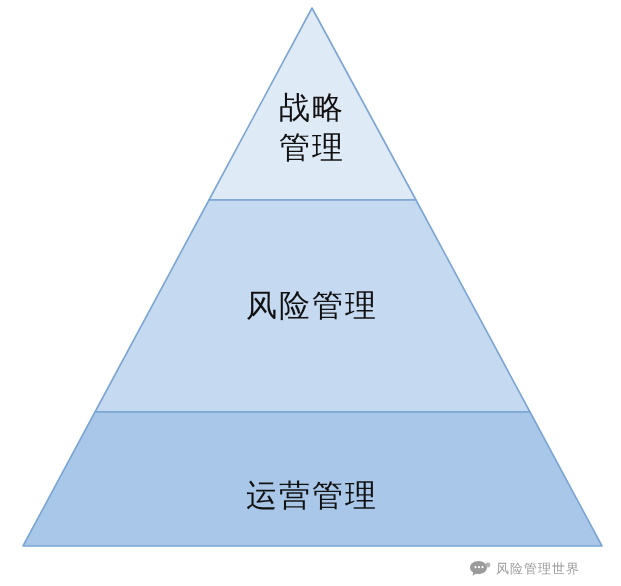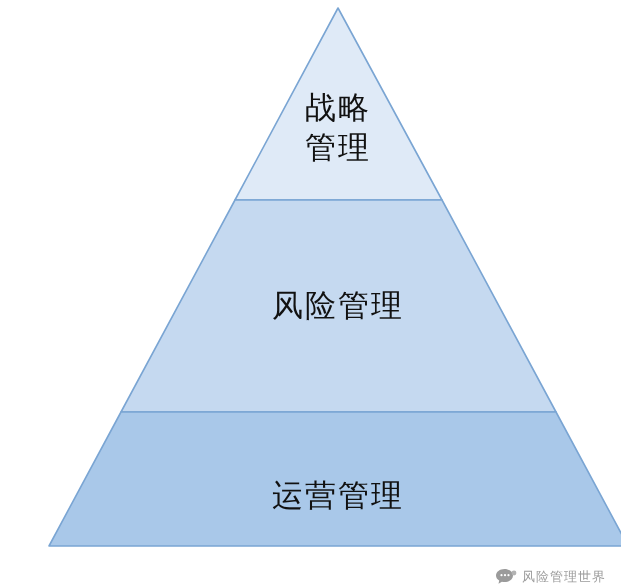--- a/index.html
+++ b/index.html
@@ -9,41 +9,40 @@
     width: 621px;
     height: 586px;
     overflow: hidden;
     font-family: "DejaVu Serif", "Liberation Serif", serif;
   }
   .stage {
     position: relative;
     width: 590px;
     height: 586px;
     background: #ffffff;
-    margin-left: 26px;
   }
   .pyramid-svg {
     position: absolute;
     left: 0;
     top: 0;
   }
   .pyramid-svg polygon {
     stroke-width: 1.6;
     stroke-linejoin: round;
   }
   .level-label {
     font-family: "DejaVu Serif", "Liberation Serif", serif;
     font-size: 31px;
     fill: #111111;
     letter-spacing: 2px;
   }
   .watermark {
     position: absolute;
     right: 10px;
-    bottom: 0;
+    bottom: 8px;
     display: flex;
     align-items: flex-end;
     gap: 5px;
   }
   .watermark-text {
     font-family: "Liberation Sans", sans-serif;
     font-size: 13px;
     color: #9b9b9b;
     letter-spacing: 1px;
   }

